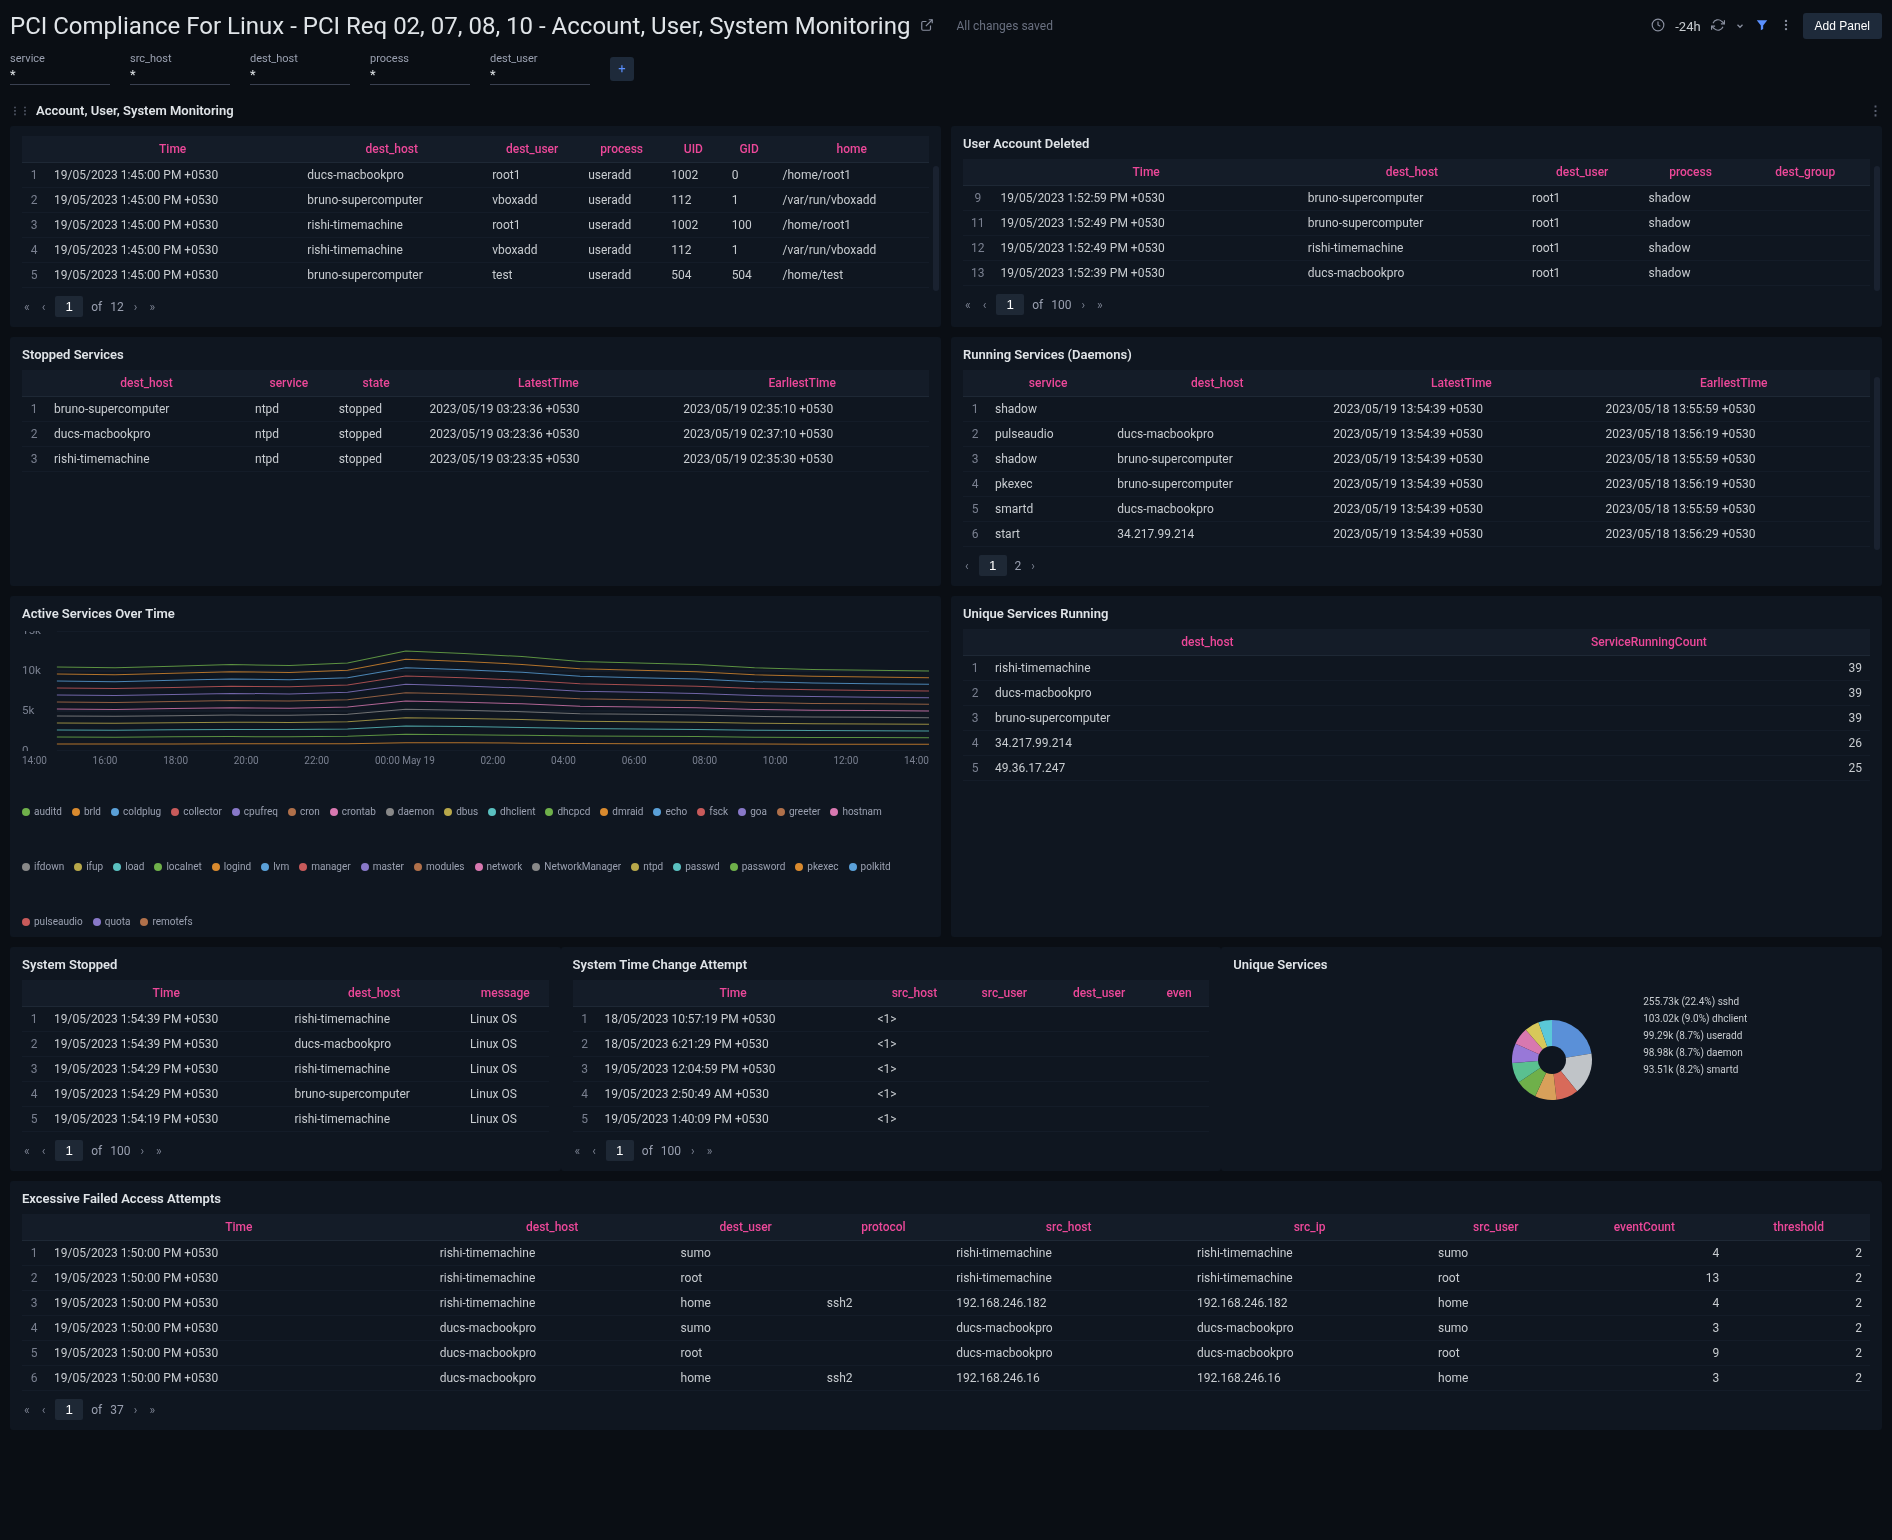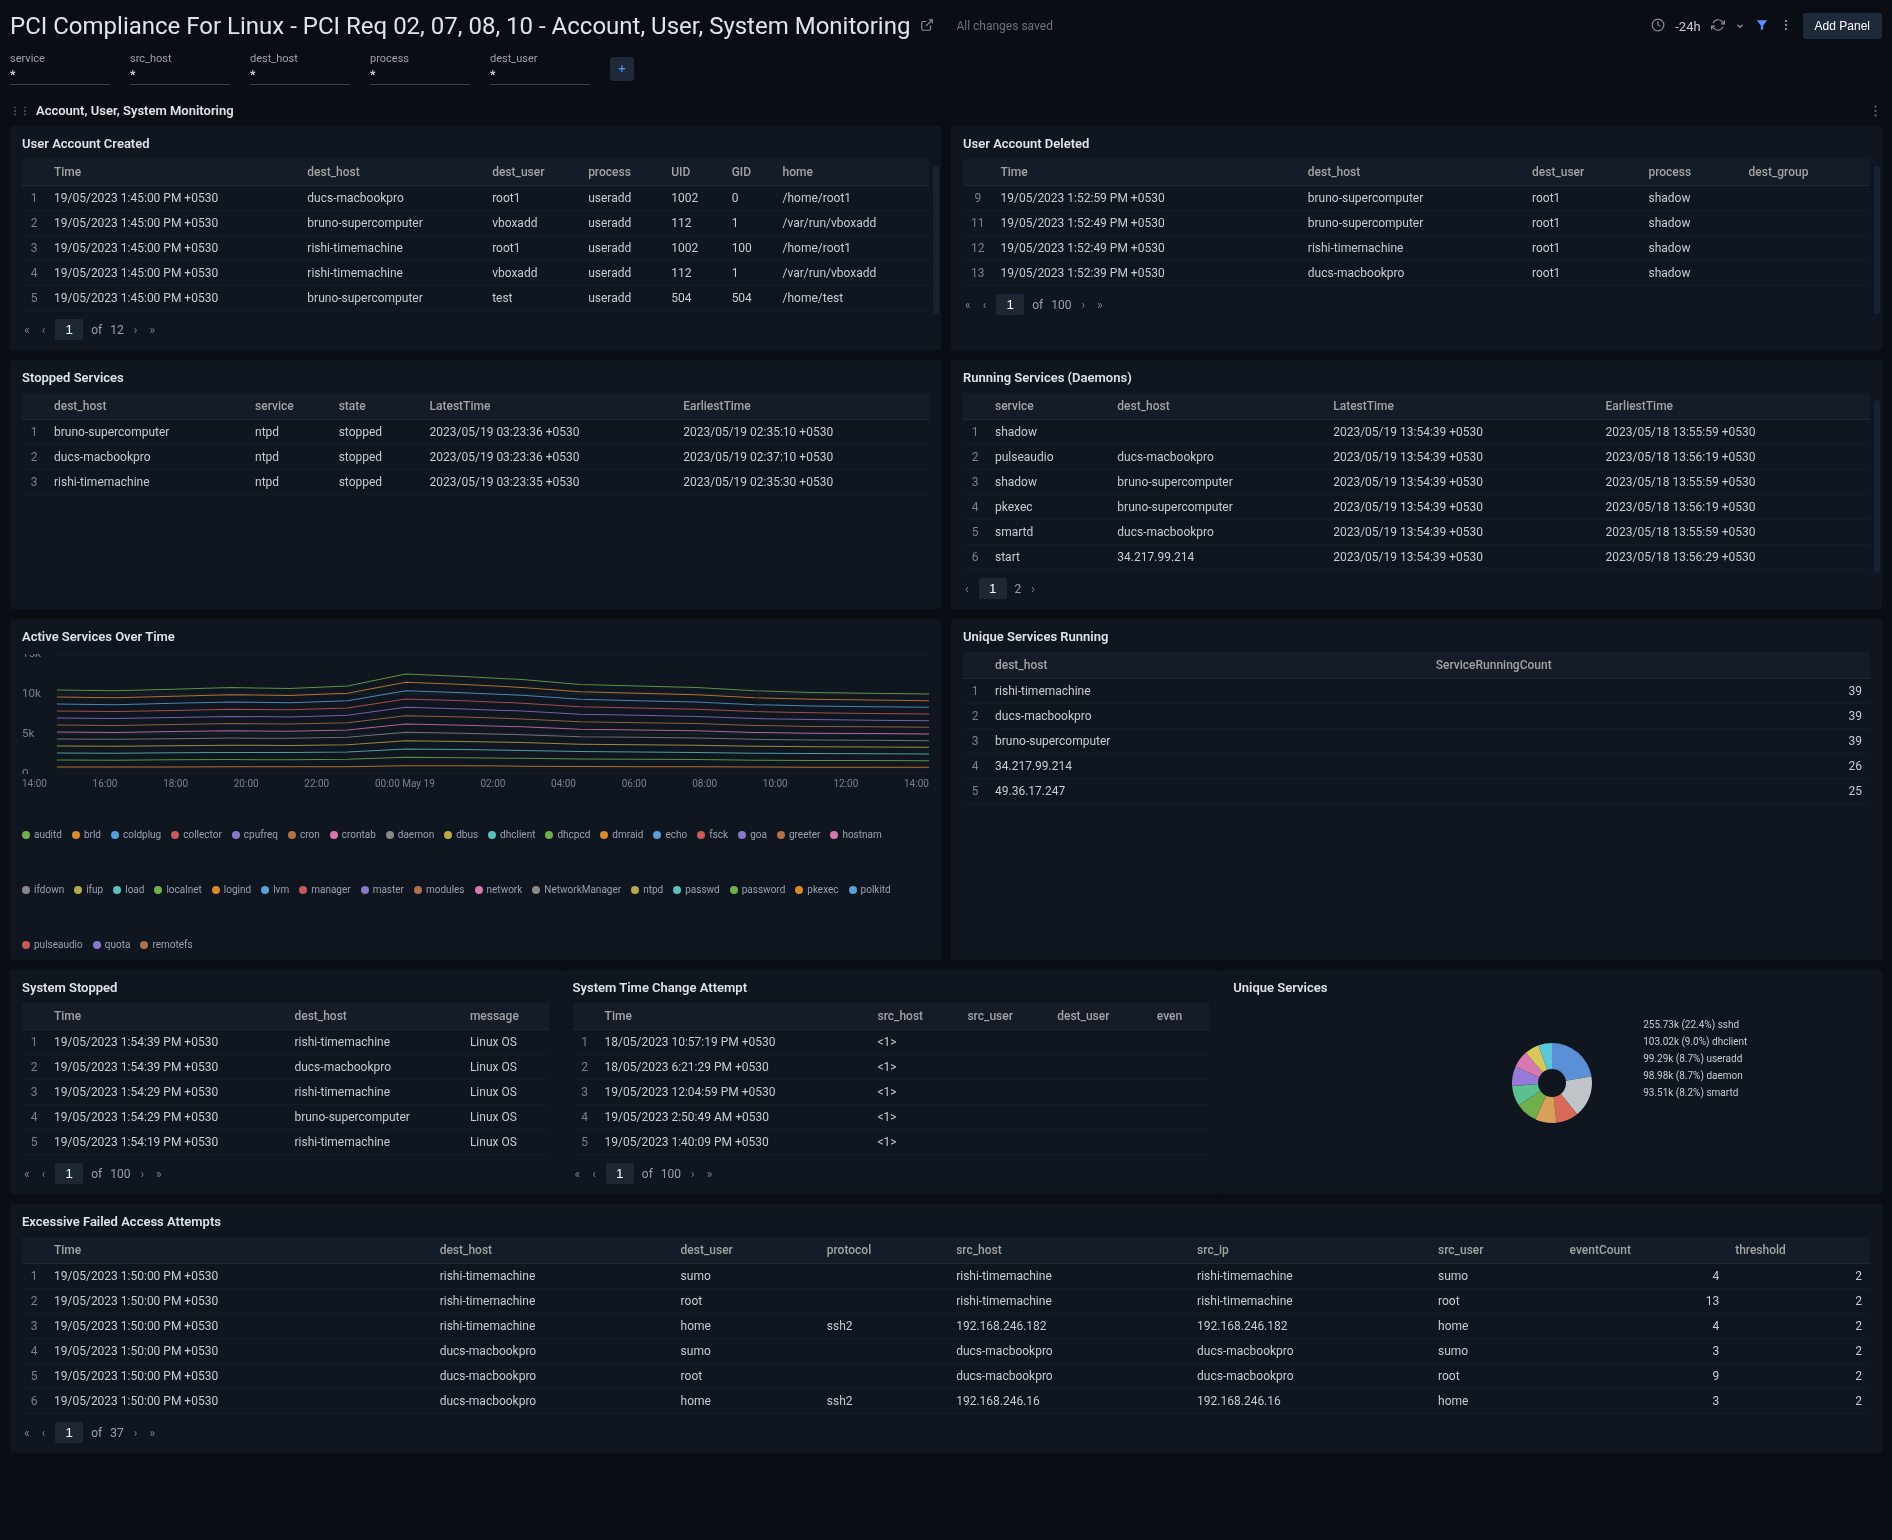--- a/index.html
+++ b/index.html
@@ -17,21 +17,21 @@
 .filter-label { font-size: 11px; color: #9aa0b0; }
 .filter-value { font-size: 13px; color: #e0e4e8; border-bottom: 1px solid #3a4050; padding: 2px 0; }
 .add-filter { width: 24px; height: 24px; background: #1e2a3a; border-radius: 3px; display: flex; align-items: center; justify-content: center; color: #5a90ff; cursor: pointer; }
 .section-header { padding: 8px 10px; font-size: 13px; font-weight: 600; color: #e0e4e8; display: flex; align-items: center; }
 .section-header .handle { color: #5a6070; margin-right: 6px; font-size: 10px; }
 .section-header .actions { margin-left: auto; color: #5a6070; }
 .panels { display: grid; grid-template-columns: 1fr 1fr; gap: 10px; padding: 0 10px; }
 .panel { background: #0f1620; border-radius: 3px; padding: 10px 12px; position: relative; }
 .panel-title { font-size: 13px; font-weight: 600; color: #e0e4e8; margin-bottom: 8px; }
 table { width: 100%; border-collapse: collapse; font-size: 12px; }
-th { text-align: left; padding: 6px 8px; color: #a3a3a3; font-weight: 500; background: #141c28; border-bottom: 1px solid #1e2835; }
+th { text-align: center; padding: 6px 8px; color: #ec4899; font-weight: 500; background: #141c28; border-bottom: 1px solid #1e2835; }
 td { padding: 5px 8px; color: #c8ccd0; border-bottom: 1px solid #141c28; }
 .rownum { color: #7a8090; width: 24px; text-align: center; }
 .pagination { display: flex; align-items: center; gap: 8px; margin-top: 8px; font-size: 12px; color: #9aa0b0; }
 .page-input { width: 28px; text-align: center; background: #1e2835; border: none; color: #fff; padding: 3px; border-radius: 2px; }
 .page-btn { color: #7a8090; cursor: pointer; padding: 0 2px; }
 .chart { height: 120px; position: relative; margin: 10px 0; }
 .chart svg { width: 100%; height: 100%; }
 .legend { display: flex; flex-wrap: wrap; gap: 4px 10px; font-size: 10px; color: #9aa0b0; }
 .legend-item { display: flex; align-items: center; gap: 4px; margin-top: 40px; }
 .legend-dot { width: 8px; height: 8px; border-radius: 50%; }
@@ -118,21 +118,20 @@
 </div>
 
 <div class="section-header">
   <span class="handle">⋮⋮</span>
   <span>Account, User, System Monitoring</span>
   <span class="actions">⋮</span>
 </div>
 
 <div class="panels">
   <div class="panel">
-    <div class="panel-title">User Account Created</div>
     <table>
       <thead>
           <tr id="uc-head">
             <th class="rownum"></th>
             <th>Time</th>
             <th>dest_host</th>
             <th>dest_user</th>
             <th>process</th>
             <th>UID</th>
             <th>GID</th>

